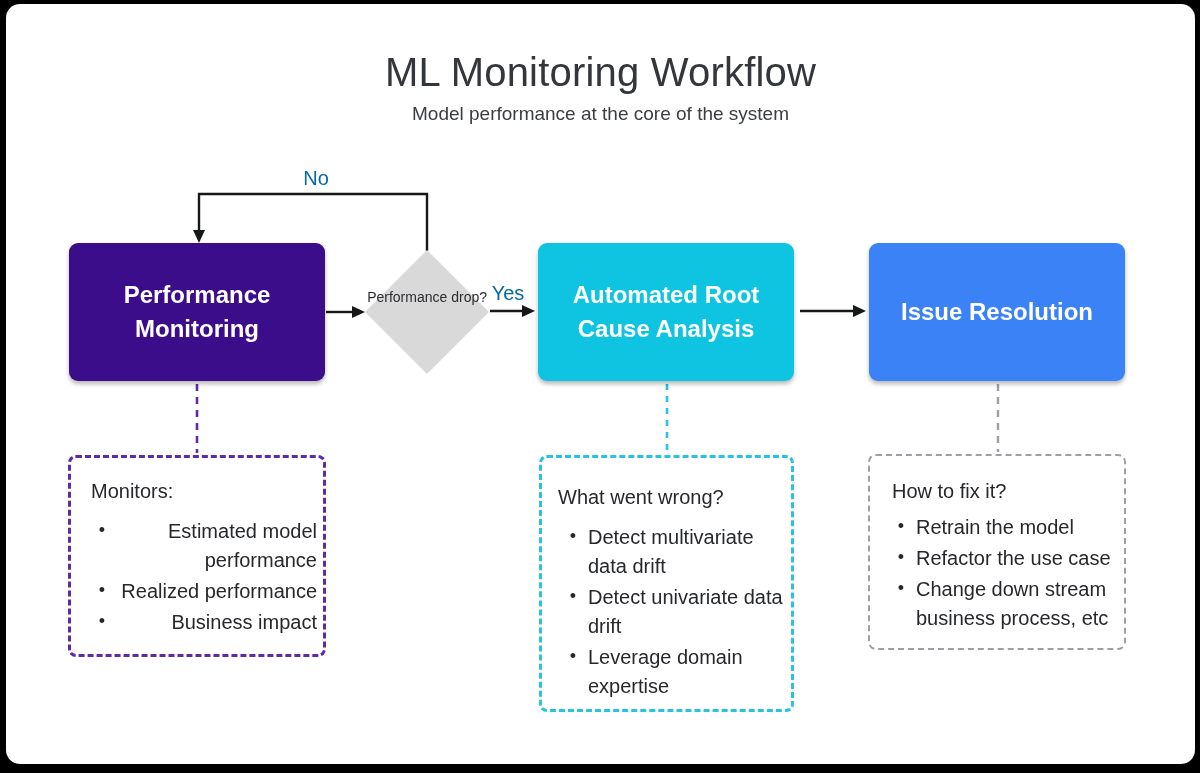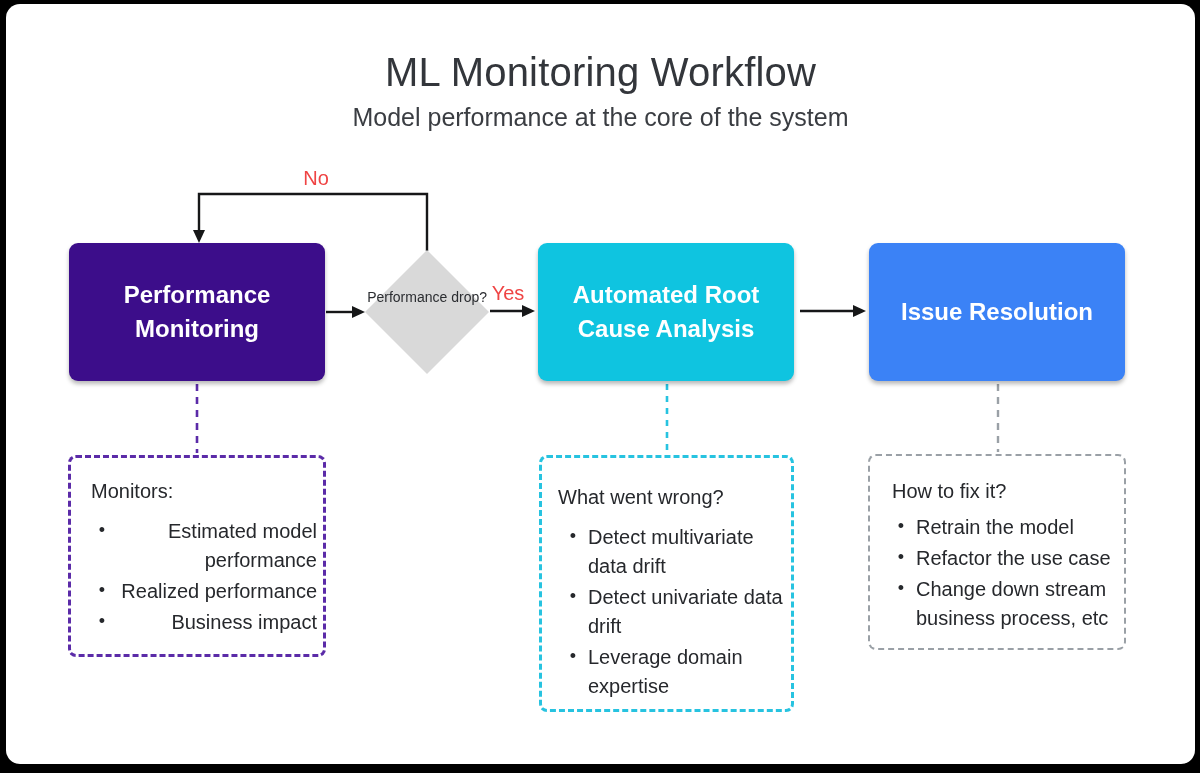--- a/index.html
+++ b/index.html
@@ -12,40 +12,40 @@
     position:absolute;left:6px;top:4px;right:5px;bottom:9px;
     background:#ffffff;border-radius:14px;
   }
   
   .title{
     position:absolute;left:0;right:0;top:46px;text-align:center;
     font-size:40px;color:#33363b;letter-spacing:0.2px;
   }
   .subtitle{
     position:absolute;left:0;right:0;top:99px;text-align:center;
-    font-size:25px;color:#3a3d42;
+    font-size:19px;color:#3a3d42;
   }
   
   .flow-node{
     position:absolute;top:239px;width:256px;height:138px;border-radius:9px;
     display:flex;align-items:center;justify-content:center;text-align:center;
     color:#fff;font-weight:bold;font-size:24px;line-height:1.42;
     padding:0 28px;box-sizing:border-box;
     box-shadow:0 3px 4px rgba(0,0,0,0.28);
   }
   .node-purple{left:63px;background:#3C0D8A;}
   .node-cyan{left:532px;background:#0FC4E0;}
   .node-gray{left:863px;background:#3b82f6;}
   
   .decision-label{
     position:absolute;left:361px;top:284px;width:120px;text-align:right;
     font-size:14px;line-height:1.4;color:#2b2d31;
   }
   .edge-label{
-    position:absolute;font-size:20px;color:#ef4444;text-align:center;width:44px;
+    position:absolute;font-size:20px;color:#0369a1;text-align:center;width:44px;
   }
   .label-yes{left:480px;top:278px;}
   .label-no{left:288px;top:163px;}
   
   svg.overlay{position:absolute;left:0;top:0;pointer-events:none;}
   
   .detail-box{
     position:absolute;border-radius:8px;box-sizing:border-box;
     background:#fff;
   }

